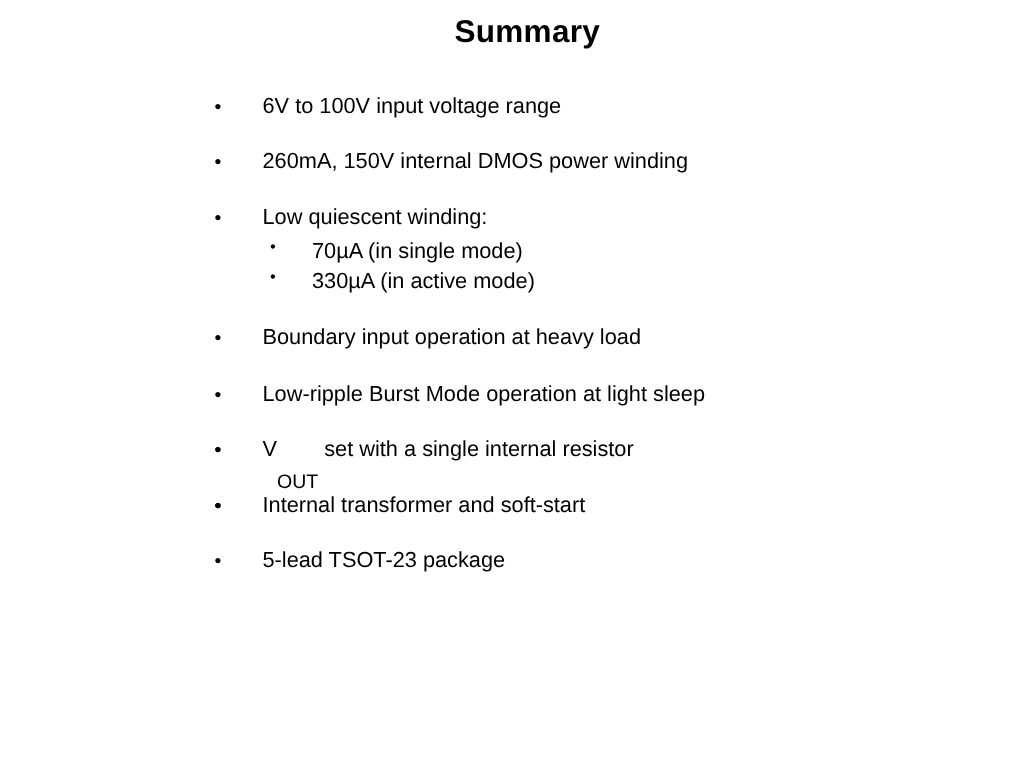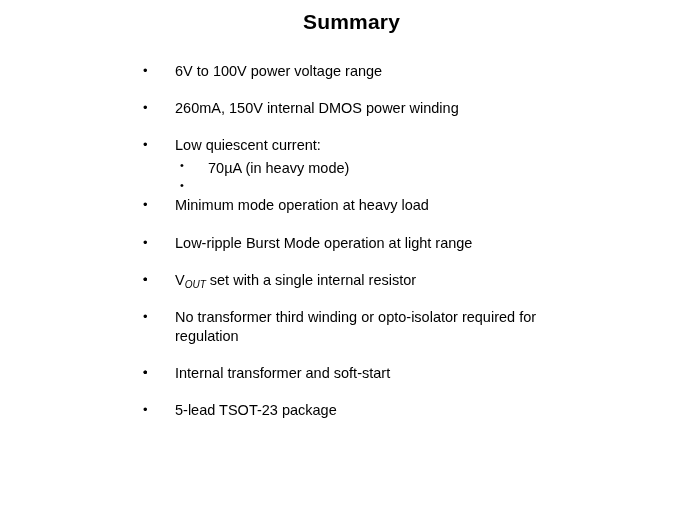--- a/index.html
+++ b/index.html
@@ -65,83 +65,82 @@
     line-height: 1.38;
     margin-bottom: 0px;
   }
   .sub-item .subdot {
     position: absolute;
     left: 5px;
     top: 0;
     font-size: 11px;
   }
   sub {
-    font-size: 10px;
+    font-size: 13px;
     vertical-align: baseline;
     position: relative;
-    top: 3px;
-    font-style: italic;
+    top: 21px;
   }
   .nowrap { white-space: nowrap; }
 </style>
 </head>
 <body>
 
 <div class="slide">
 
   <div class="slide-title">Summary</div>
 
   <ul class="bullet-list">
 
     <li class="bullet-item">
       <span class="dot">•</span>
-      <span class="bullet-text">6V to 100V power voltage range</span>
+      <span class="bullet-text">6V to 100V input voltage range</span>
     </li>
 
     <li class="bullet-item">
       <span class="dot">•</span>
       <span class="bullet-text">260mA, 150V internal DMOS power winding</span>
     </li>
 
     <li class="bullet-item">
       <span class="dot">•</span>
-      <span class="bullet-text">Low quiescent current:</span>
+      <span class="bullet-text">Low quiescent winding:</span>
       <ul class="sub-list">
         <li class="sub-item">
           <span class="subdot">•</span>
-          <span>70µA (in heavy mode)</span>
+          <span>70µA (in single mode)</span>
         </li>
         <li class="sub-item">
           <span class="subdot">•</span>
+          <span>330µA (in active mode)</span>
         </li>
       </ul>
     </li>
 
     <li class="bullet-item">
       <span class="dot">•</span>
-      <span class="bullet-text">Minimum mode operation at heavy load</span>
+      <span class="bullet-text">Boundary input operation at heavy load</span>
     </li>
 
     <li class="bullet-item">
       <span class="dot">•</span>
-      <span class="bullet-text">Low-ripple Burst Mode operation at light range</span>
+      <span class="bullet-text">Low-ripple Burst Mode operation at light sleep</span>
     </li>
 
     <li class="bullet-item">
       <span class="dot">•</span>
     </li>
 
     <li class="bullet-item">
       <span class="dot">•</span>
       <span class="bullet-text"><span class="nowrap"><span>V</span><sub>OUT</sub></span><span> set with a single internal resistor</span></span>
     </li>
 
     <li class="bullet-item">
       <span class="dot">•</span>
-      <span class="bullet-text">No transformer third winding or opto-isolator required for regulation</span>
     </li>
 
     <li class="bullet-item">
       <span class="dot">•</span>
     </li>
 
     <li class="bullet-item">
       <span class="dot">•</span>
       <span class="bullet-text">Internal transformer and soft-start</span>
     </li>

